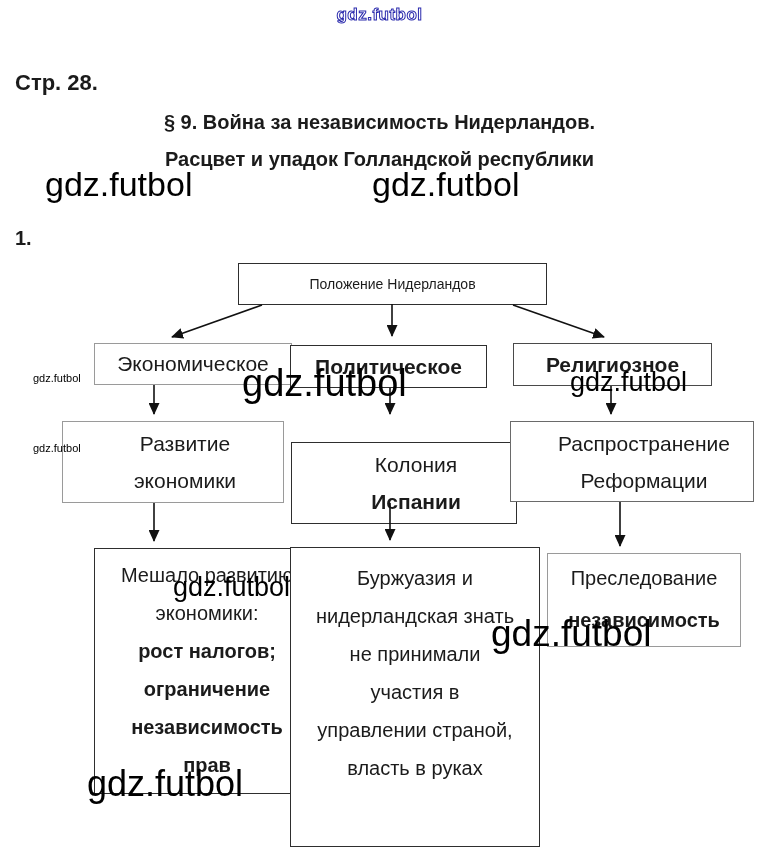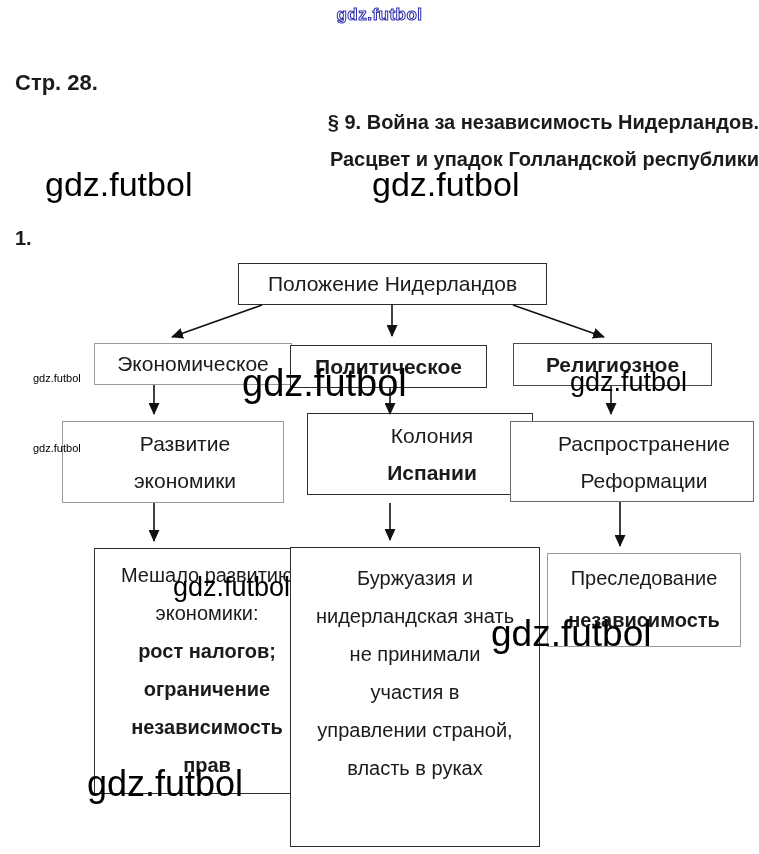--- a/index.html
+++ b/index.html
@@ -4,48 +4,48 @@
 <style>
   html,body{margin:0;padding:0;background:#ffffff;}
   #page{position:relative;width:759px;height:854px;background:#fff;overflow:hidden;
         font-family:"Liberation Sans", sans-serif;color:#1b1b1b;}
 
   
   .wm-top-blue{position:absolute;left:0;right:0;top:5px;text-align:center;
     font-size:17px;font-weight:bold;color:#ffffff;
     -webkit-text-stroke:1px #2a2aad;letter-spacing:0.5px;}
   .page-label{position:absolute;left:15px;top:70px;font-size:22px;font-weight:bold;}
-  .title{position:absolute;left:0;right:0;top:104px;text-align:right;
+  .title{position:absolute;left:0;right:0;top:104px;text-align:center;
     font-size:20px;font-weight:bold;line-height:37px;}
   .q-number{position:absolute;left:15px;top:227px;font-size:20px;font-weight:bold;}
 
   
   .wm{position:absolute;color:#000;white-space:nowrap;z-index:6;line-height:1;}
   .wm-h1{left:45px;top:167px;font-size:34px;}
   .wm-h2{left:372px;top:167px;font-size:34px;}
   .wm-r2-big{left:242px;top:364px;font-size:38px;}
   .wm-r2-right{left:570px;top:369px;font-size:27px;}
   .wm-sm1{left:33px;top:373px;font-size:11px;}
   .wm-sm2{left:33px;top:443px;font-size:11px;}
   .wm-r4-left{left:173px;top:574px;font-size:27px;}
   .wm-r4-mid{left:491px;top:615px;font-size:37px;}
   .wm-r4-bot{left:87px;top:766px;font-size:36px;}
 
   
   .box{position:absolute;background:#fff;border:1px solid #565656;z-index:2;
        display:flex;flex-direction:column;align-items:center;justify-content:center;
        text-align:center;}
   .b{font-weight:bold;}
-  .root-box{left:238px;top:263px;width:307px;height:40px;font-size:21px;border-color:#2e2e2e;}
+  .root-box{left:238px;top:263px;width:307px;height:40px;font-size:14px;border-color:#2e2e2e;}
   .eco-box{left:62px;top:343px;width:196px;height:40px;font-size:21px;border-color:#9a9a9a;margin-left:32px;}
   .pol-box{left:290px;top:345px;width:195px;height:41px;font-size:21px;font-weight:bold;border-color:#2e2e2e;}
   .rel-box{left:513px;top:343px;width:197px;height:41px;font-size:21px;font-weight:bold;border-color:#4a4a4a;}
   .mid-box{font-size:21px;line-height:37px;padding-left:24px;}
   .dev-box{left:62px;top:421px;width:196px;height:80px;border-color:#9a9a9a;}
-  .col-box{left:291px;top:413px;width:200px;height:80px;border-color:#2e2e2e;margin-left:16px;}
+  .col-box{left:291px;top:442px;width:200px;height:80px;border-color:#2e2e2e;}
   .ref-box{left:510px;top:421px;width:218px;height:79px;border-color:#6a6a6a;}
   .bot-box{font-size:20px;line-height:38px;justify-content:flex-start;}
   .hinder-box{left:58px;top:548px;width:224px;height:237px;padding-top:7px;border-color:#2e2e2e;margin-left:36px;}
   .bourg-box{left:290px;top:547px;width:248px;height:287px;padding-top:11px;border-color:#2e2e2e;}
   .pers-box{left:547px;top:553px;width:192px;height:89px;padding-top:3px;line-height:42px;border-color:#9a9a9a;}
 
   .arrows{position:absolute;left:0;top:0;z-index:3;}
 </style>
 </head>
 <body>

